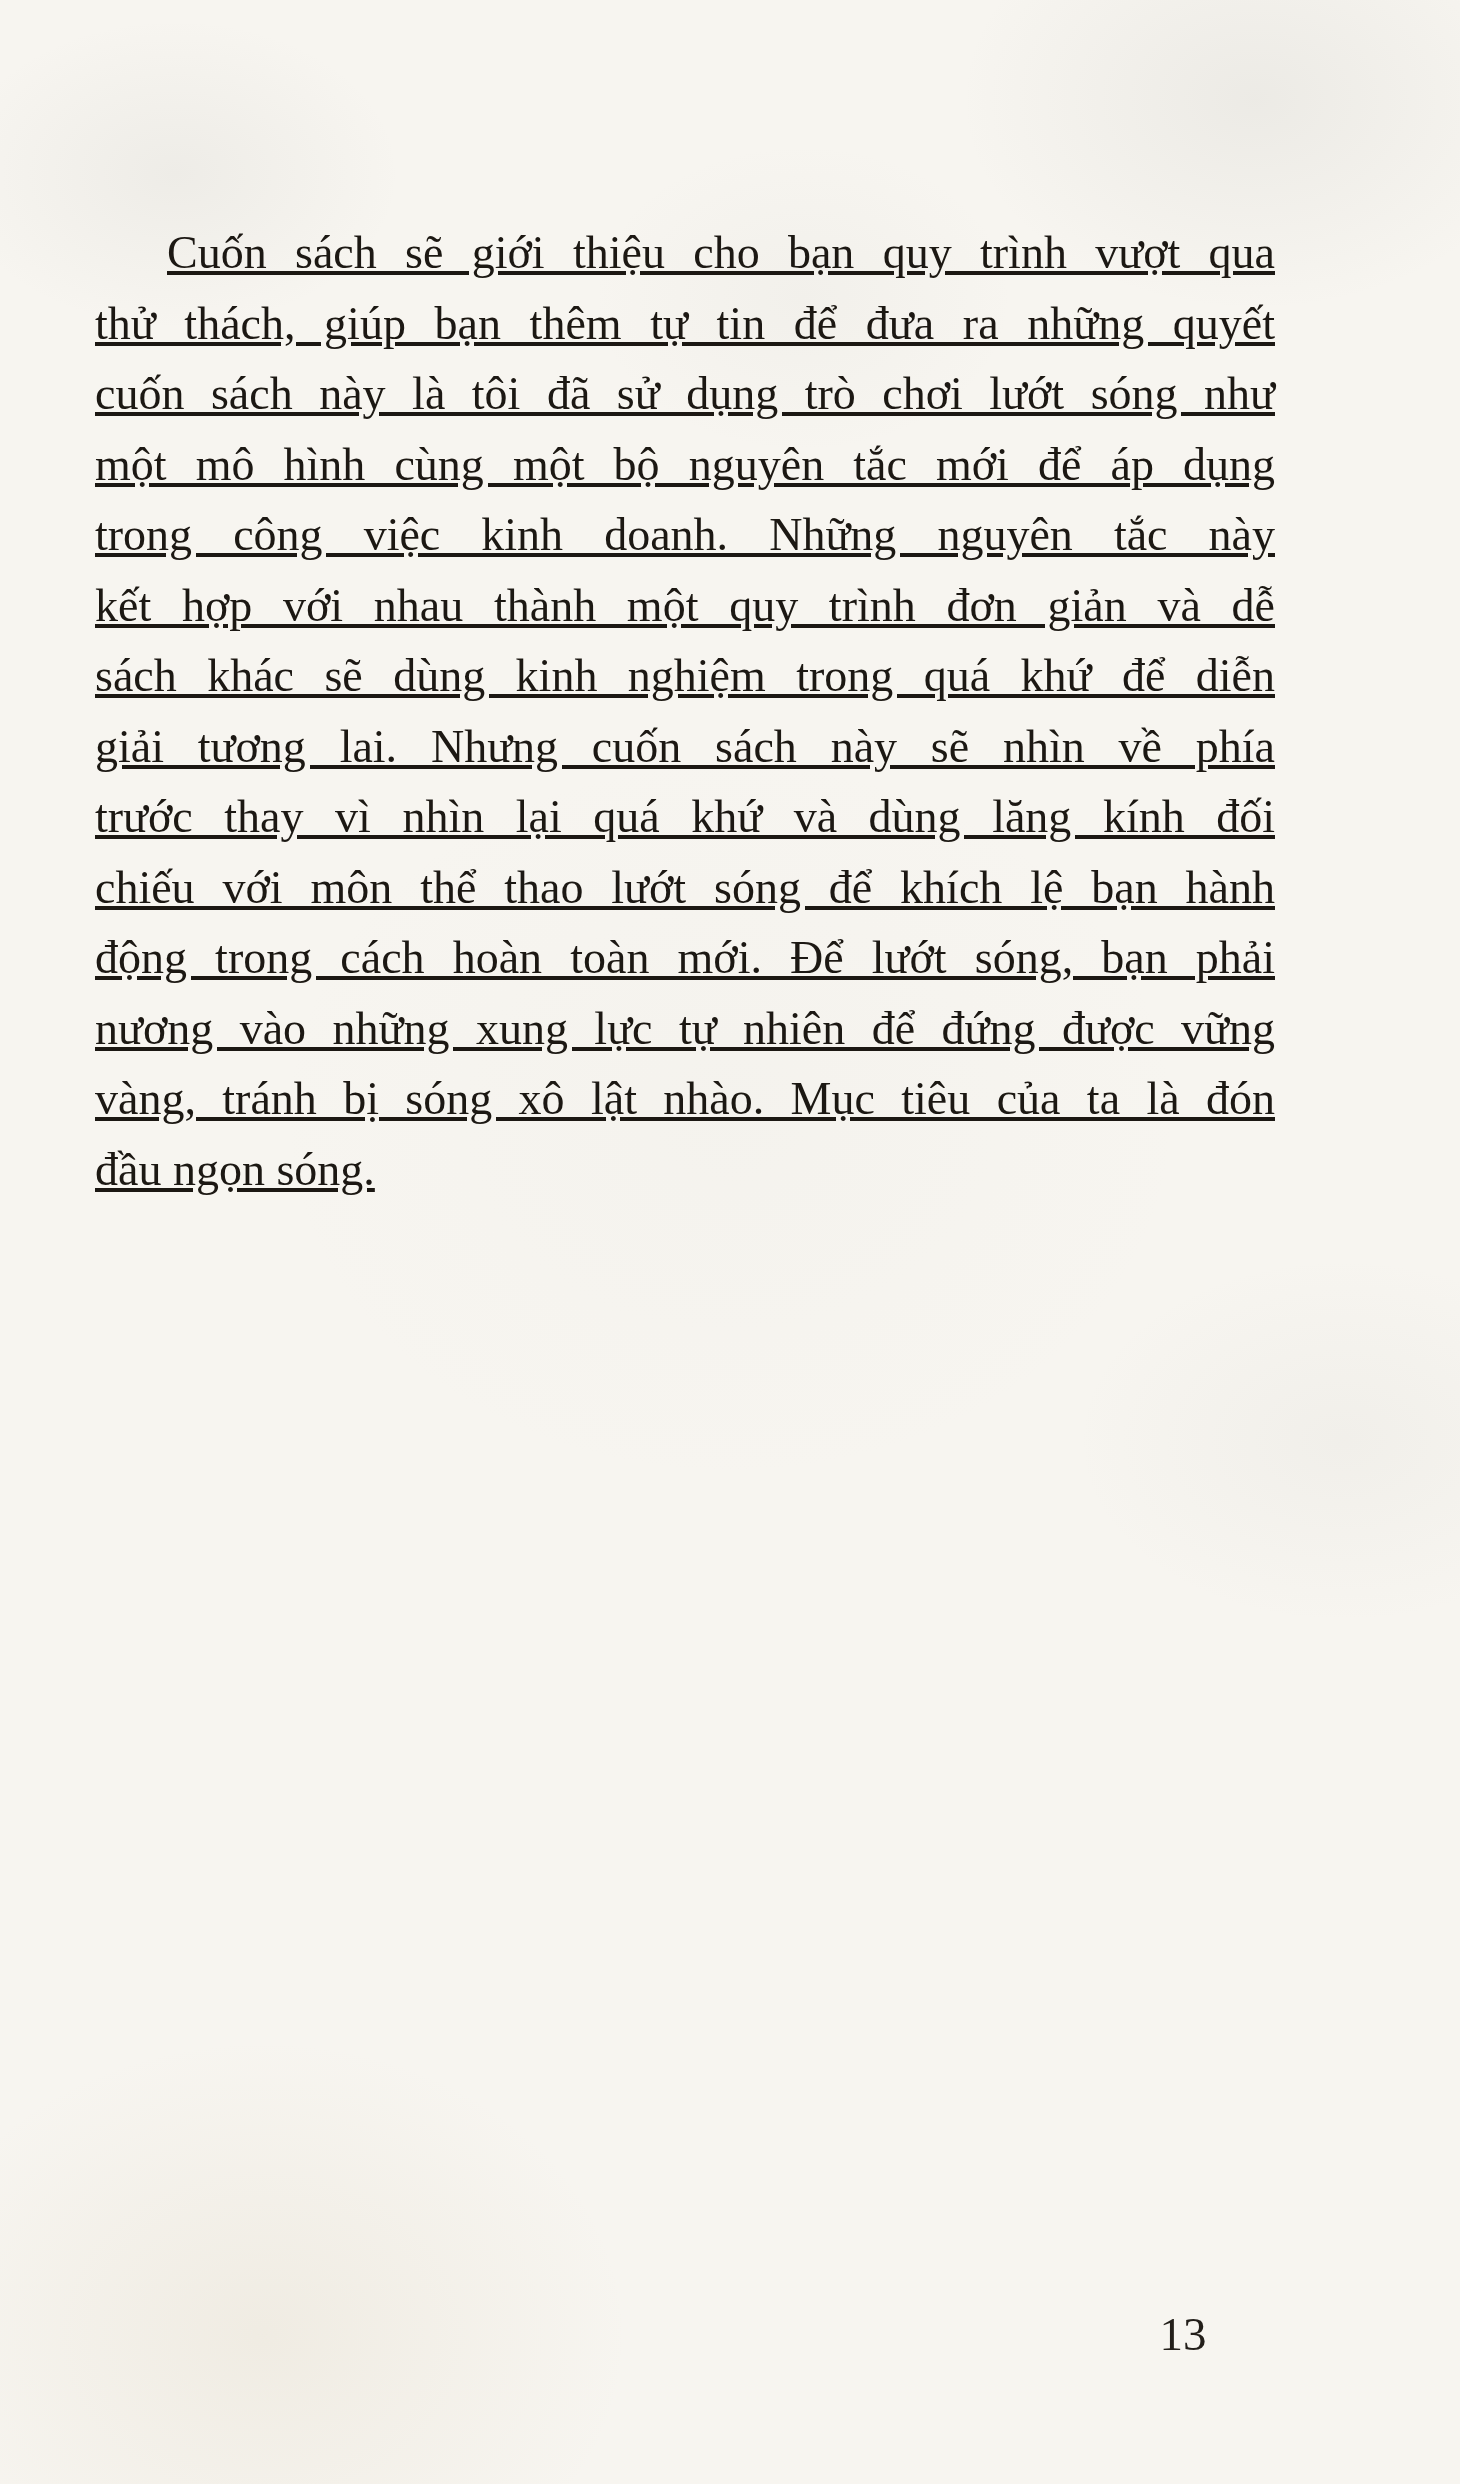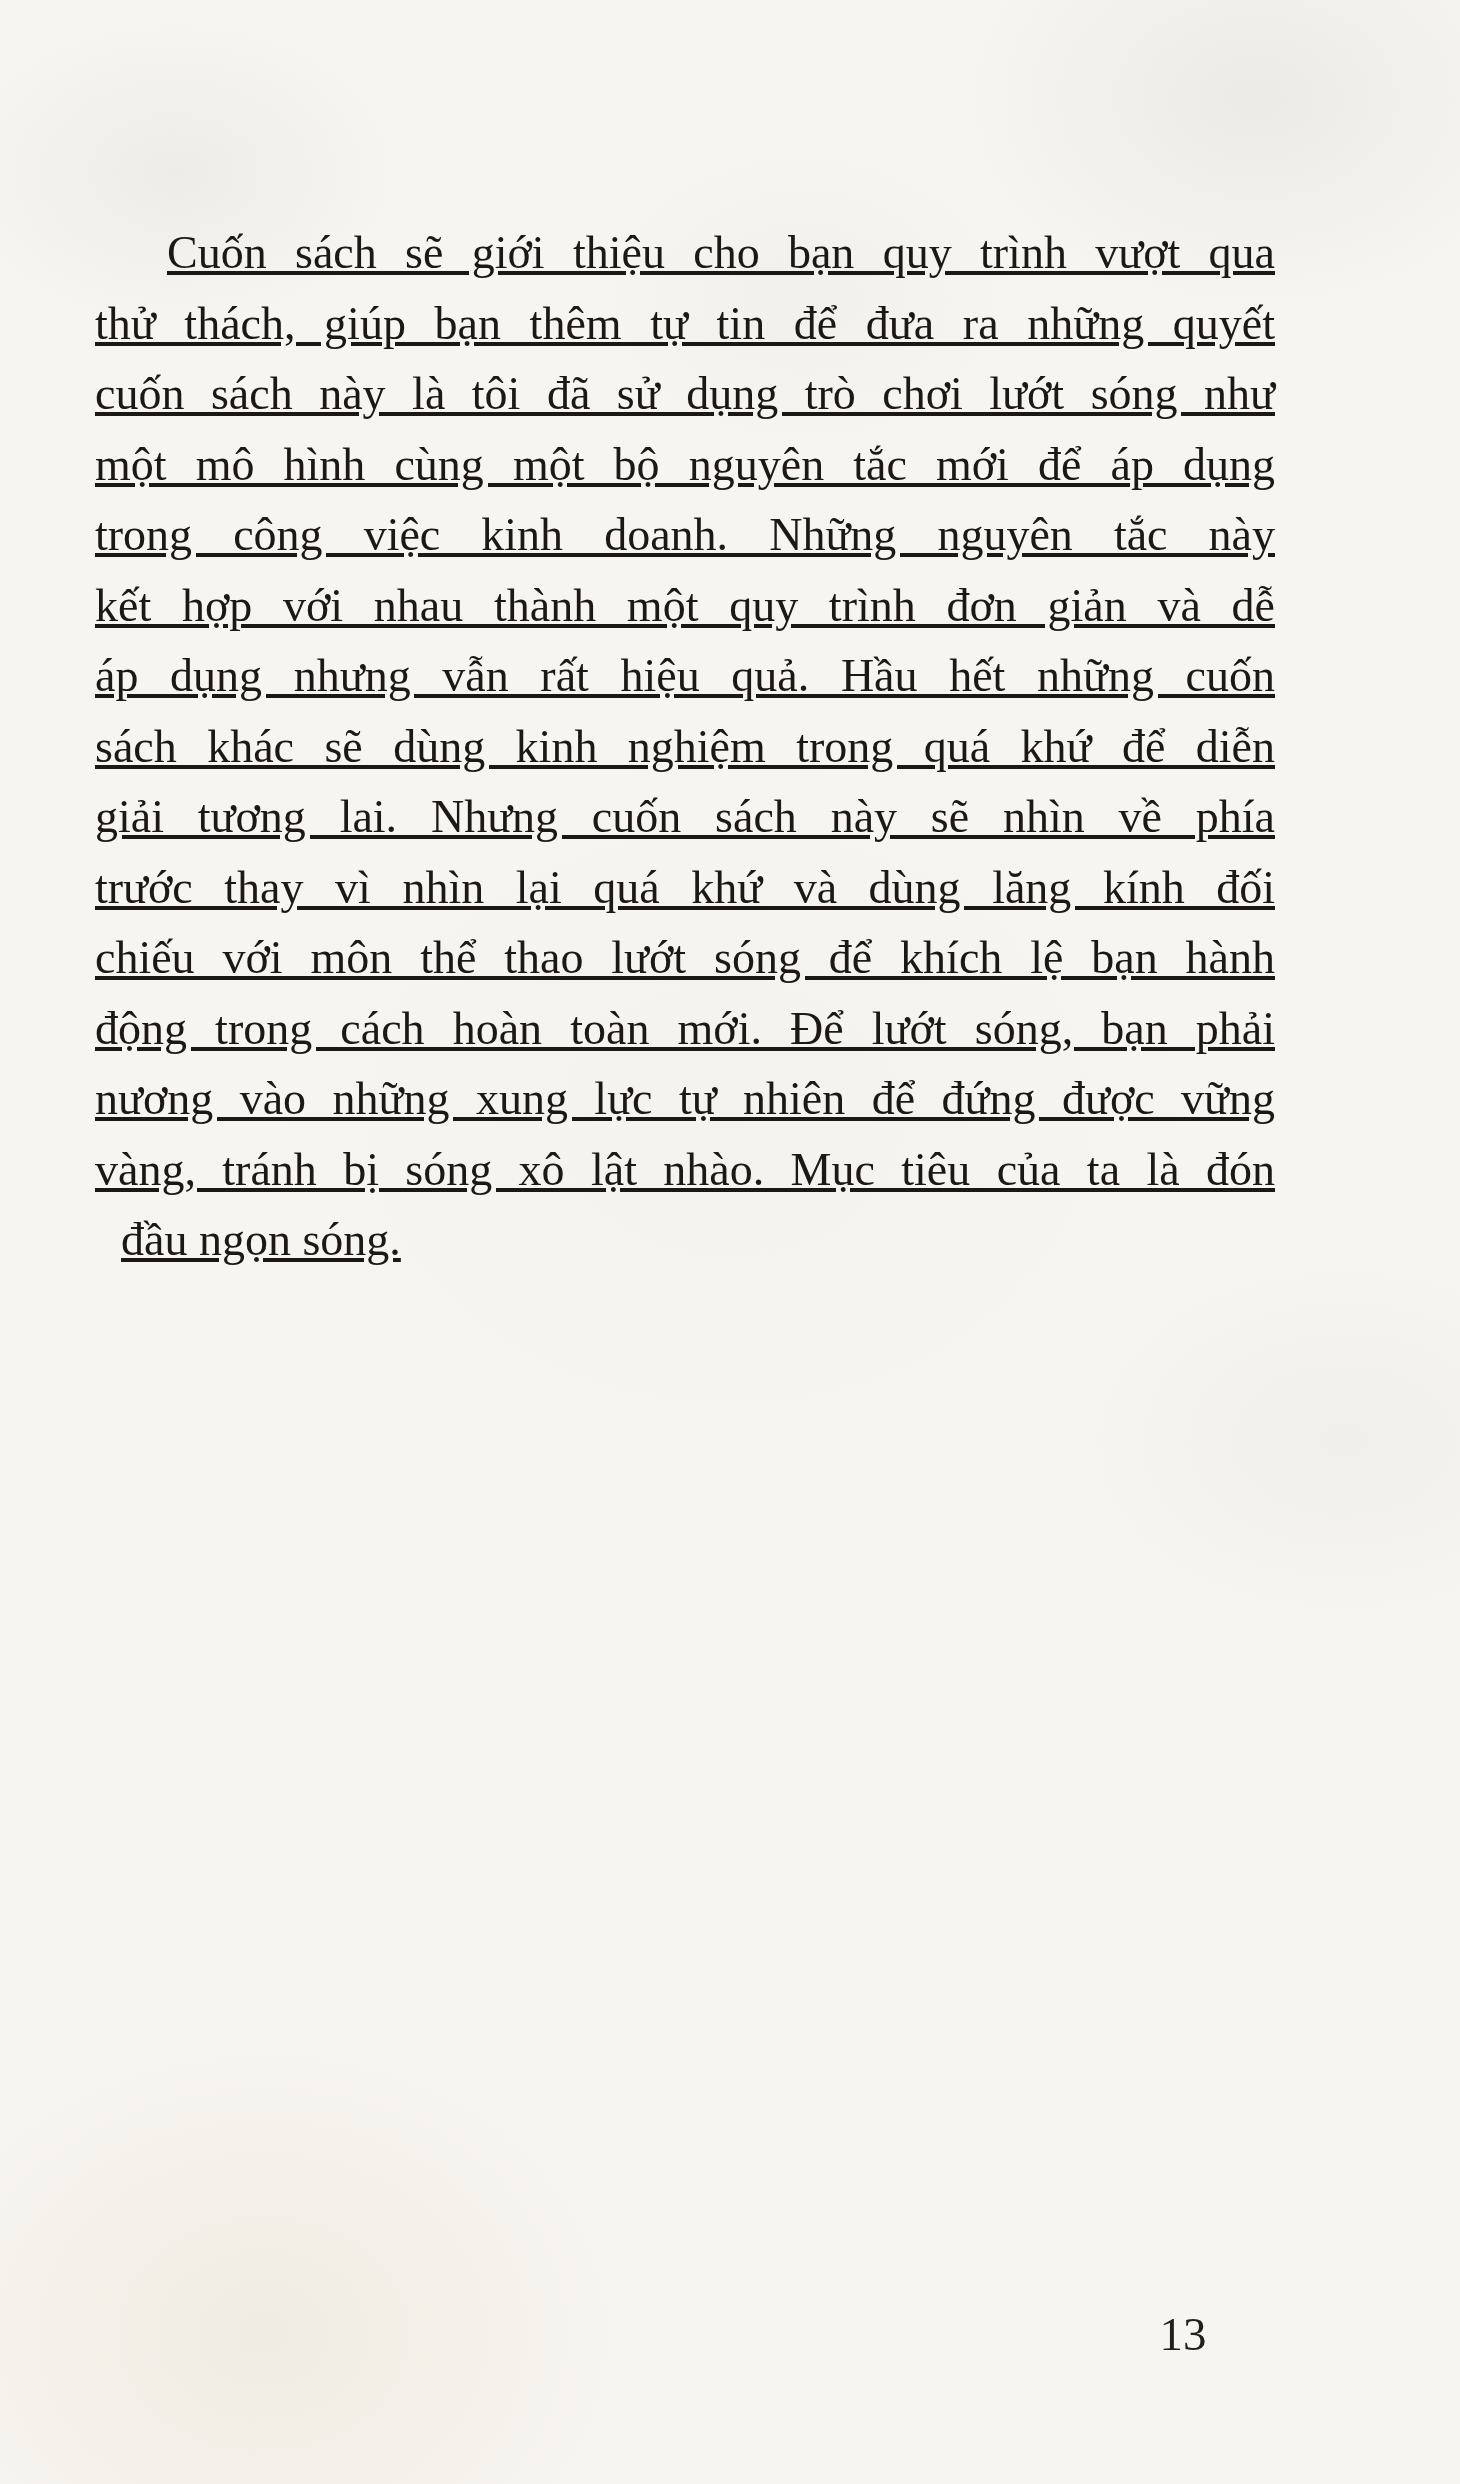--- a/index.html
+++ b/index.html
@@ -40,21 +40,20 @@
     text-align-last: justify;
     white-space: nowrap;
     text-decoration: underline;
   }
   .line.indent {
     text-indent: 72px;
   }
   .line.last {
     text-align-last: left;
     white-space: normal;
-    margin-left: 26px;
   }
   .page-number {
     position: absolute;
     left: 1148px;
     top: 2306px;
     width: 70px;
     text-align: center;
     color: #231f1a;
     font-size: 47px;
     line-height: 56px;
@@ -65,21 +64,20 @@
 
 <div class="page">
 
   <div class="text-block">
     <div class="line indent">Cuốn sách sẽ giới thiệu cho bạn quy trình vượt qua</div>
     <div class="line">thử thách, giúp bạn thêm tự tin để đưa ra những quyết</div>
     <div class="line">cuốn sách này là tôi đã sử dụng trò chơi lướt sóng như</div>
     <div class="line">một mô hình cùng một bộ nguyên tắc mới để áp dụng</div>
     <div class="line">trong công việc kinh doanh. Những nguyên tắc này</div>
     <div class="line">kết hợp với nhau thành một quy trình đơn giản và dễ</div>
-    <div class="line">áp dụng nhưng vẫn rất hiệu quả. Hầu hết những cuốn</div>
     <div class="line">sách khác sẽ dùng kinh nghiệm trong quá khứ để diễn</div>
     <div class="line">giải tương lai. Nhưng cuốn sách này sẽ nhìn về phía</div>
     <div class="line">trước thay vì nhìn lại quá khứ và dùng lăng kính đối</div>
     <div class="line">chiếu với môn thể thao lướt sóng để khích lệ bạn hành</div>
     <div class="line">động trong cách hoàn toàn mới. Để lướt sóng, bạn phải</div>
     <div class="line">nương vào những xung lực tự nhiên để đứng được vững</div>
     <div class="line">vàng, tránh bị sóng xô lật nhào. Mục tiêu của ta là đón</div>
     <div class="line last">đầu ngọn sóng.</div>
   </div>
 

